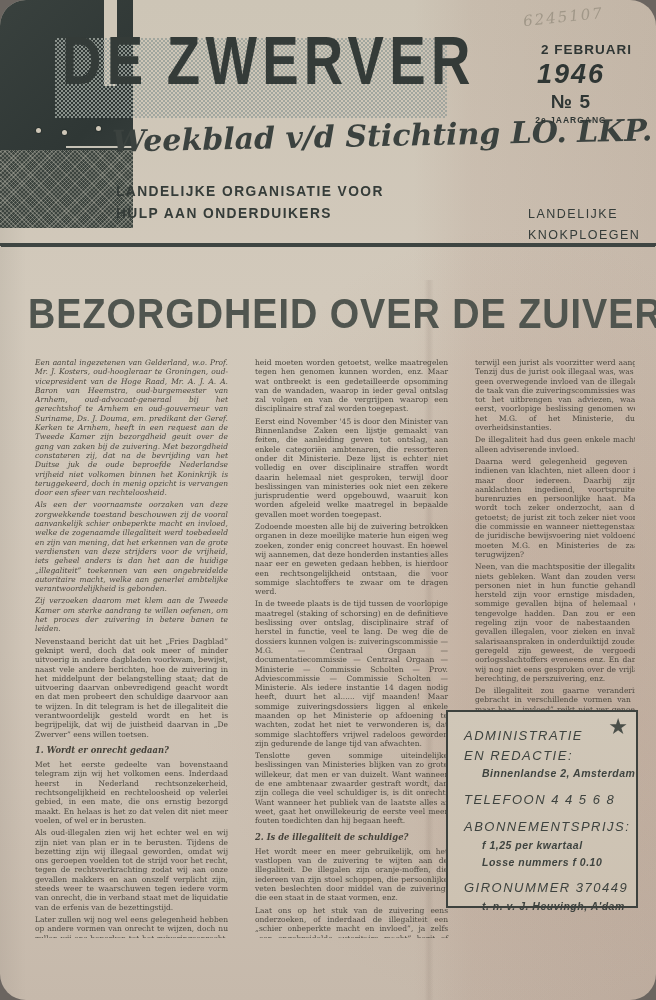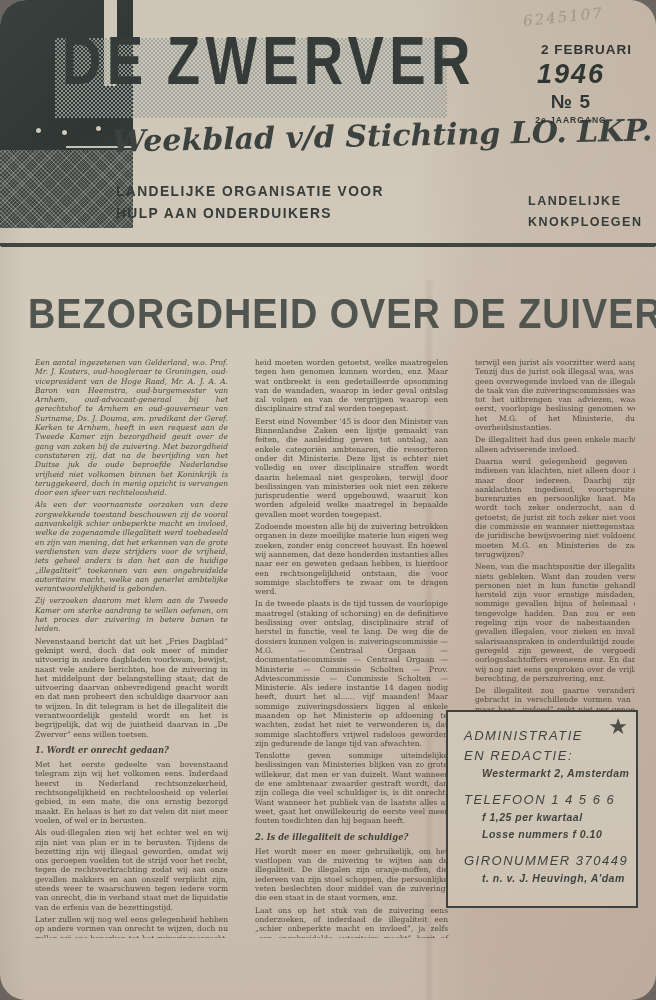--- a/index.html
+++ b/index.html
@@ -22,21 +22,21 @@
                      repeating-linear-gradient(-45deg,rgba(215,210,195,.30) 0 1px,transparent 1px 3px);}
   .corner-dot{position:absolute;width:5px;height:5px;border-radius:50%;background:#cfc7b8;box-shadow:0 0 0 1px #20282666;}
   .halftone{position:absolute;left:55px;top:38px;width:392px;height:80px;opacity:.85;
     background-image:conic-gradient(#99a09a 25%,transparent 0 50%,#99a09a 0 75%,transparent 0);
     background-size:4px 4px;}
   .mast-title{position:absolute;left:62px;top:26px;width:470px;display:flex;justify-content:space-between;
     font-weight:700;font-size:62px;line-height:1;color:#343b38;transform:scale(.88,1.12);transform-origin:left top;letter-spacing:6px;}
   .mast-script{position:absolute;left:112px;top:118px;width:540px;font-family:"DejaVu Serif",serif;
     font-style:italic;font-weight:700;font-size:30px;color:#3b423f;transform:rotate(-1.2deg);white-space:nowrap;}
   .org-left{position:absolute;left:116px;top:180px;font-weight:700;font-size:14.5px;letter-spacing:1.5px;color:#353c39;line-height:1.55;transform:scaleX(.95);transform-origin:left top;}
-  .org-right{position:absolute;left:528px;top:191px;font-weight:700;font-size:12.5px;letter-spacing:1.5px;color:#353c39;line-height:1.7;}
+  .org-right{position:absolute;left:528px;top:204px;font-weight:400;font-size:12.5px;letter-spacing:1.5px;color:#353c39;line-height:1.7;}
   .date-block{position:absolute;left:510px;top:42px;width:122px;text-align:center;color:#2f3634;}
   .date-line1{font-weight:700;font-size:13.5px;letter-spacing:1px;text-align:right;}
   .date-year{font-weight:700;font-size:27px;font-style:italic;letter-spacing:2px;margin-top:2px;}
   .date-no{font-weight:700;font-size:19px;letter-spacing:1px;margin-top:1px;}
   .date-vol{font-weight:700;font-size:8.5px;letter-spacing:1px;margin-top:2px;text-align:center;}
   .pencil{position:absolute;right:52px;top:8px;font-family:"DejaVu Serif",serif;font-style:italic;
     font-size:15px;color:#a09788;transform:rotate(-6deg);letter-spacing:2px;}
   .top-rule{position:absolute;left:0;top:243px;width:656px;height:0;border-top:3px solid #3e4542;box-shadow:0 2px 0 -1px #3e4542;}
   
   .headline{position:absolute;left:28px;top:292px;width:628px;font-weight:700;font-size:39px;line-height:1;
@@ -130,20 +130,21 @@
       <p>Neen, van die machtspositie der illegaliteit is ons niets gebleken. Want dan zouden verschillende personen niet in hun functie gehandhaafd of hersteld zijn voor ernstige misdaden, die in sommige gevallen bijna of helemaal de dood tengevolge hadden. Dan zou er een betere regeling zijn voor de nabestaanden van de gevallen illegalen, voor zieken en invaliden. De salarisaanspraken in onderduiktijd zouden anders geregeld zijn geweest, de vergoeding aan oorlogsslachtoffers eveneens enz. En dan hebben wij nog niet eens gesproken over de vrijlating, de berechting, de perszuivering, enz.</p>
       <p>De illegaliteit zou gaarne verandering zien gebracht in verschillende vormen van onrecht, maar haar „invloed” reikt niet ver genoeg om dit te bewerken. Maar wanneer de ondertekenaren van het telegram met positieve ideën komen om verbetering te brengen in de onbevredigende toestand, willen wij gaarne onze zwakke invloed aanwenden om hun voorstellen, wanneer zij goed zijn, aangenomen te krijgen.</p>
       <p class="sig">GEALE.</p>
     </div>
   </div>
 
   <div class="info-box">
     <span class="star">★</span>
     <div class="cb-big">ADMINISTRATIE</div>
     <div class="cb-big">EN REDACTIE:</div>
-    <div class="cb-ind">Westermarkt 2, Amsterdam</div>
-    <div class="cb-big cb-gap">TELEFOON  1 4 5 6 6</div>
+    <div class="cb-ind">Binnenlandse 2, Amsterdam</div>
+    <div class="cb-big cb-gap">TELEFOON  4 4 5 6 8</div>
+    <div class="cb-big cb-gap">ABONNEMENTSPRIJS:</div>
     <div class="cb-ind">f 1,25 per kwartaal</div>
     <div class="cb-ind">Losse nummers f 0.10</div>
     <div class="cb-big cb-gap">GIRONUMMER 370449</div>
     <div class="cb-ind">t. n. v.  J. Heuvingh, A'dam</div>
   </div>
 </div>
 
 </body></html>

